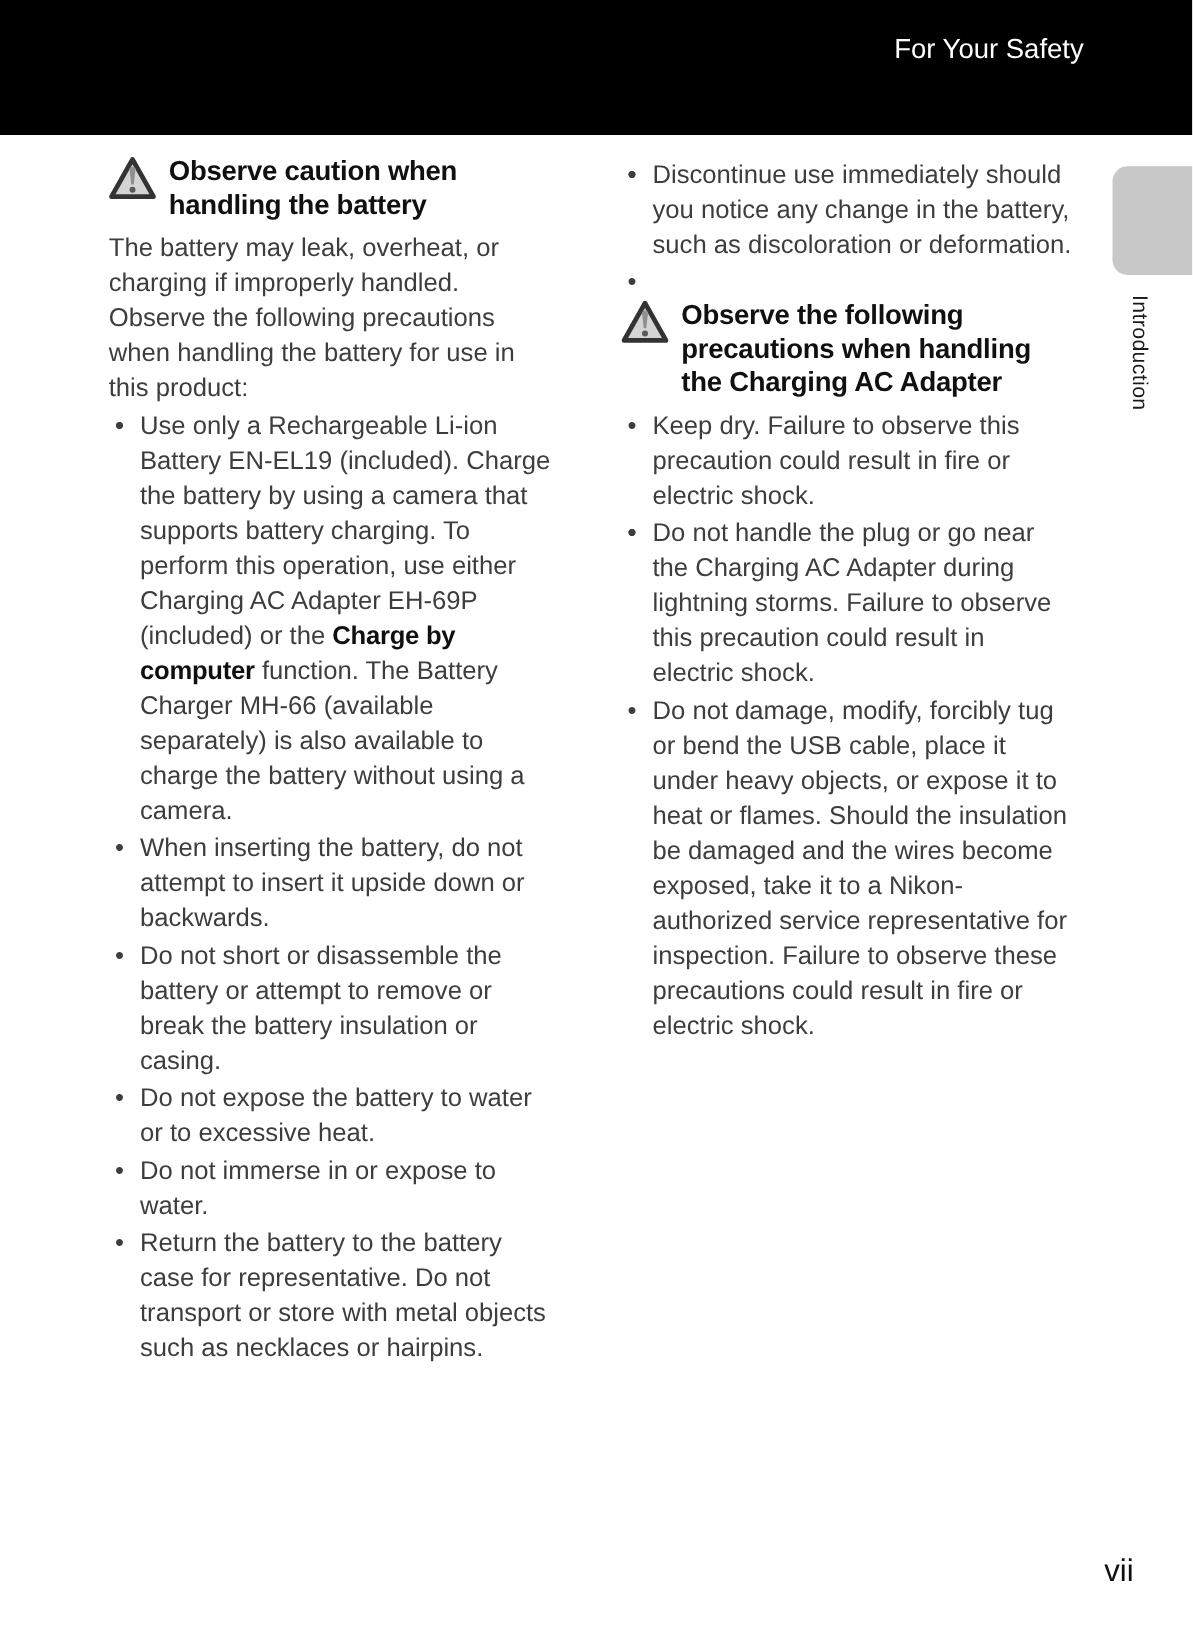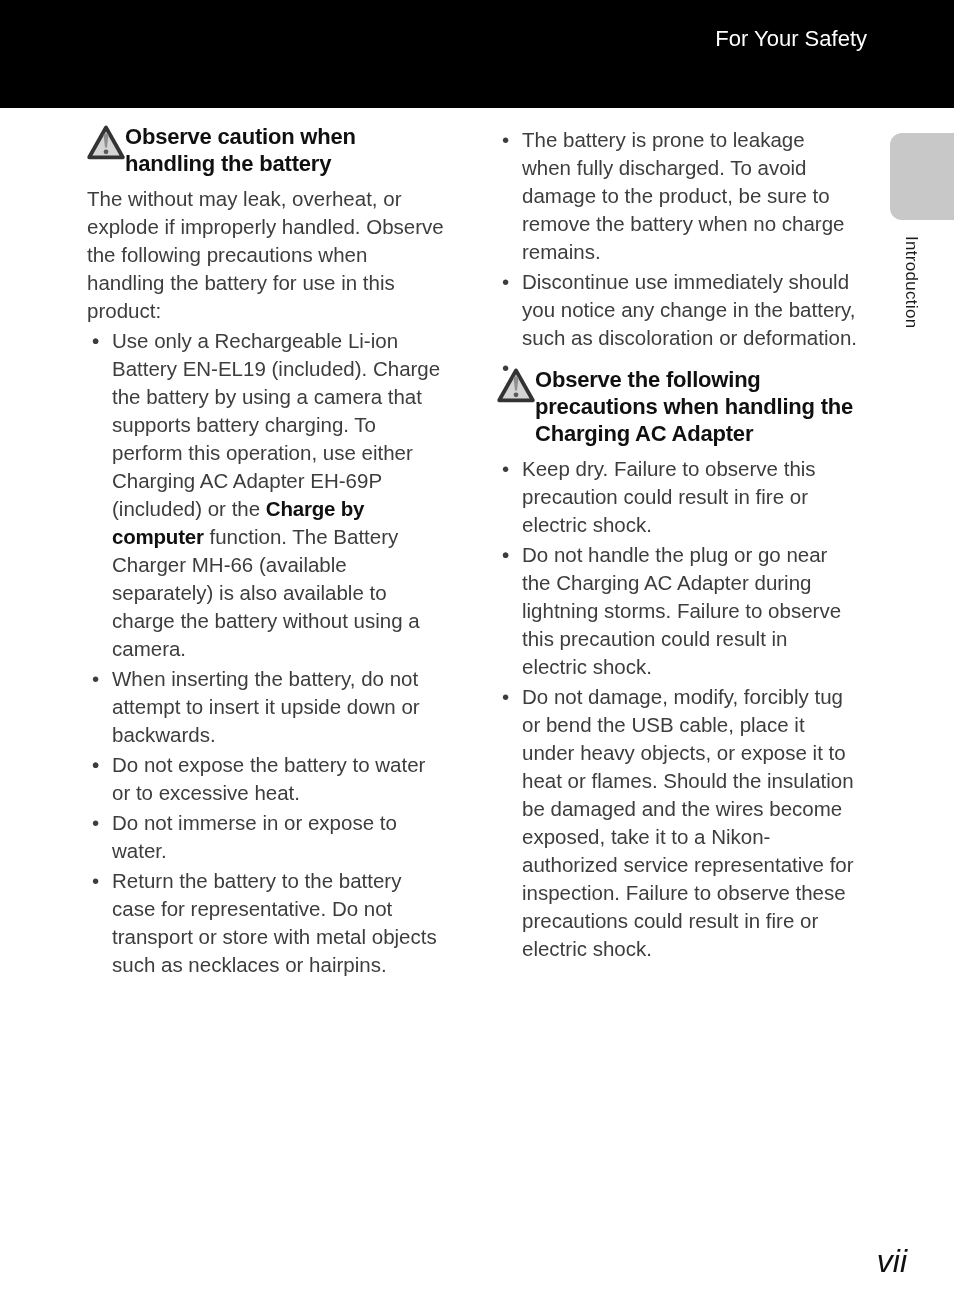--- a/index.html
+++ b/index.html
@@ -39,20 +39,21 @@
     font-size: 17px;
     letter-spacing: 0.3px;
     color: #1a1a1a;
   }
   .col { position: absolute; }
   .col-left { left: 87px; top: 123px; width: 357px; }
   .col-right { left: 497px; top: 124px; width: 361px; }
   .sect-head {
     display: flex;
     align-items: flex-start;
+    gap: 10px;
   }
   .warn { flex: 0 0 38px; margin-top: 2px; }
   .warn svg { display: block; }
   .ht {
     margin: 0;
     font-size: 22px;
     line-height: 27px;
     font-weight: bold;
     color: #101010;
     letter-spacing: -0.2px;
@@ -67,27 +68,26 @@
     list-style: none;
     margin: 0; padding: 0;
     font-size: 20.5px;
     line-height: 28px;
     color: #3d3d3d;
   }
   .col-left .blist { margin-top: 2px; }
   .blist li { position: relative; padding-left: 25px; margin-top: 2px; }
   .mk { position: absolute; left: 5px; top: 0; }
   .b { font-weight: bold; color: #101010; letter-spacing: -0.2px; }
-  .col-right .sect-head { margin-top: 14px; }
+  .col-right .sect-head { margin-top: 28px; }
   .col-right .adapter-list { margin-top: 8px; }
   .page-num {
     position: absolute;
     top: 1243px; right: 47px;
-    font-size: 32px;
-    font-style: italic;
+    font-size: 25px;
     color: #101010;
   }
 </style>
 </head>
 <body>
 
 <div class="page">
 
   <header class="topbar">
     <span class="topbar-title">For Your Safety</span>
@@ -101,57 +101,57 @@
       <span class="warn">
         <svg width="38" height="35" viewBox="0 0 38 35" aria-hidden="true">
           <path d="M19 2.5 L35.8 32.3 L2.2 32.3 Z" fill="#d4d4d4" stroke="#333333" stroke-width="3.8" stroke-linejoin="round"></path>
           <path d="M19 8.2 L21.5 9.6 L20 22.6 L18 22.6 L16.5 9.6 Z" fill="#8f8f8f"></path>
           <circle cx="19" cy="26.8" r="2.4" fill="#5a5a5a"></circle>
         </svg>
       </span>
       <h2 class="ht">Observe caution when handling the battery</h2>
     </div>
 
-    <p class="intro">The without may leak, overheat, or explode if improperly handled. Observe the following precautions when handling the battery for use in this product:</p>
+    <p class="intro">The battery may leak, overheat, or charging if improperly handled. Observe the following precautions when handling the battery for use in this product:</p>
 
     <ul class="blist">
       <li>
         <span class="mk">•</span>
       </li>
       <li>
         <span class="mk">•</span>
         <span><span>Use only a Rechargeable Li-ion Battery EN-EL19 (included). Charge the battery by using a camera that supports battery charging. To perform this operation, use either Charging AC Adapter EH-69P (included) or the </span><strong class="b">Charge by computer</strong><span> function. The Battery Charger MH-66 (available separately) is also available to charge the battery without using a camera.</span></span>
       </li>
       <li>
         <span class="mk">•</span>
         <span>When inserting the battery, do not attempt to insert it upside down or backwards.</span>
       </li>
       <li>
         <span class="mk">•</span>
+        <span>Do not short or disassemble the battery or attempt to remove or break the battery insulation or casing.</span>
       </li>
       <li>
         <span class="mk">•</span>
         <span>Do not expose the battery to water or to excessive heat.</span>
       </li>
       <li>
         <span class="mk">•</span>
         <span>Do not immerse in or expose to water.</span>
       </li>
       <li>
         <span class="mk">•</span>
         <span>Return the battery to the battery case for representative. Do not transport or store with metal objects such as necklaces or hairpins.</span>
       </li>
     </ul>
   </section>
 
   <section class="col col-right">
     <ul class="blist">
       <li>
         <span class="mk">•</span>
-        <span>The battery is prone to leakage when fully discharged. To avoid damage to the product, be sure to remove the battery when no charge remains.</span>
       </li>
       <li>
         <span class="mk">•</span>
         <span>Discontinue use immediately should you notice any change in the battery, such as discoloration or deformation.</span>
       </li>
       <li>
         <span class="mk">•</span>
       </li>
     </ul>
 

